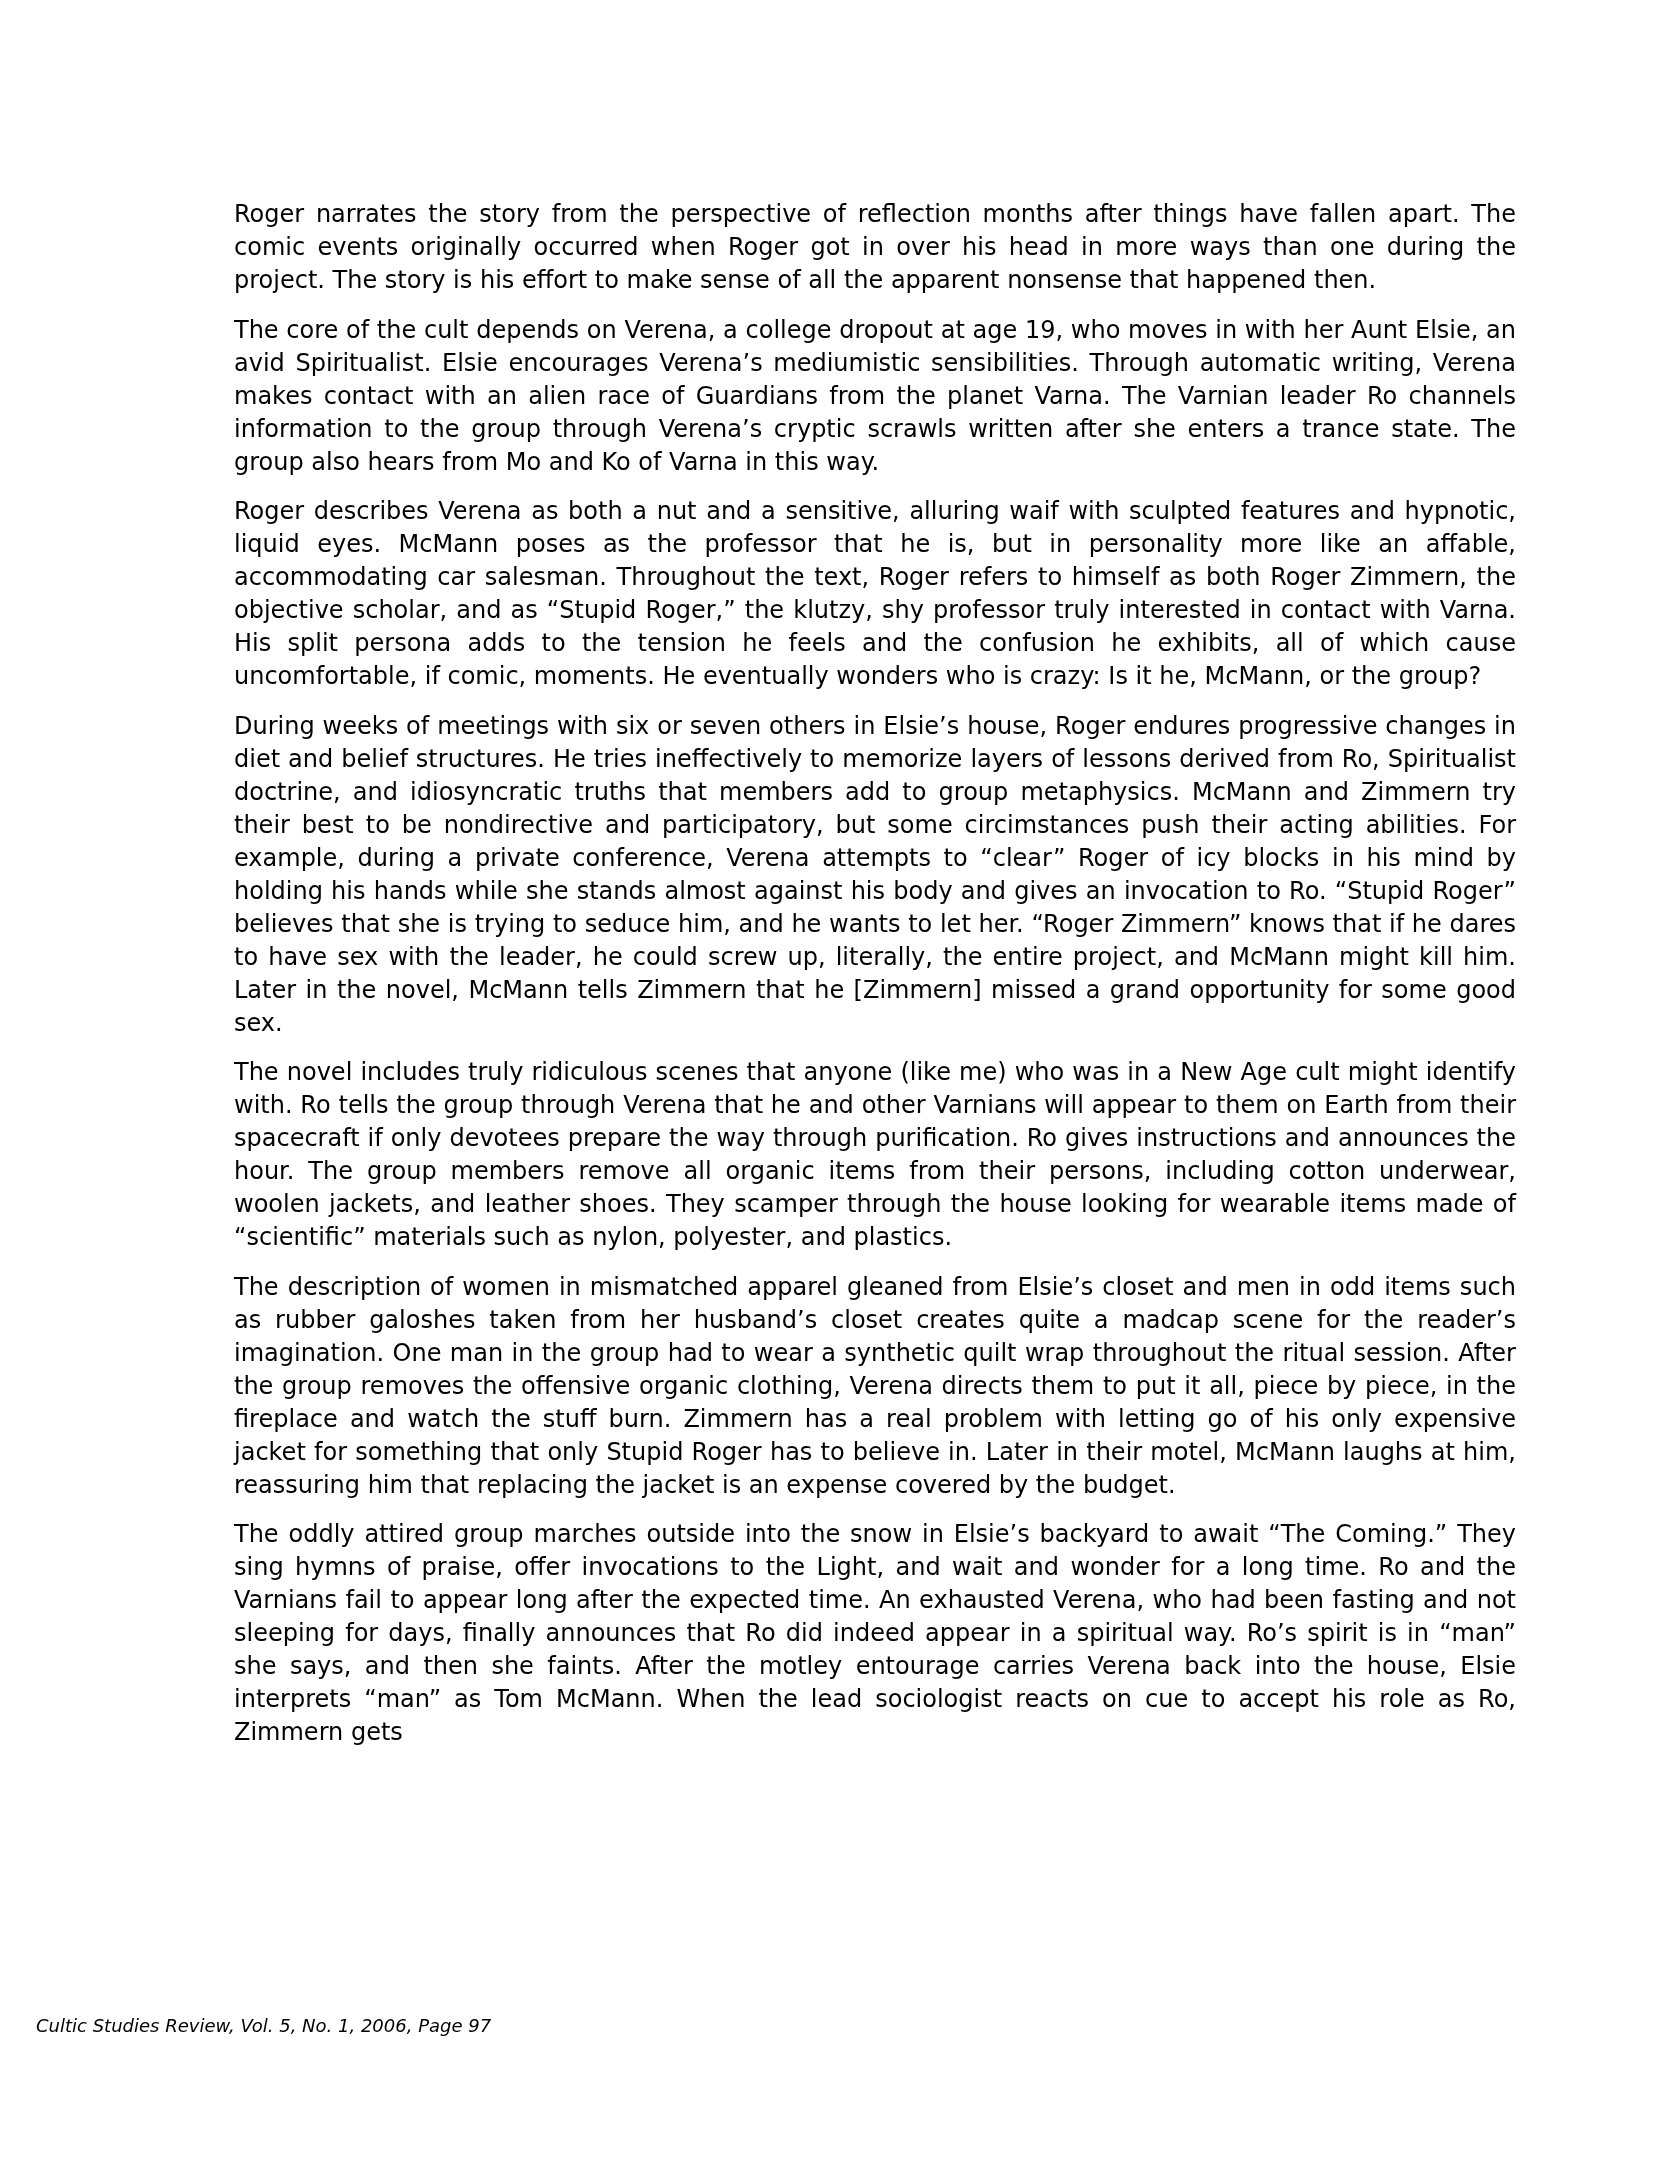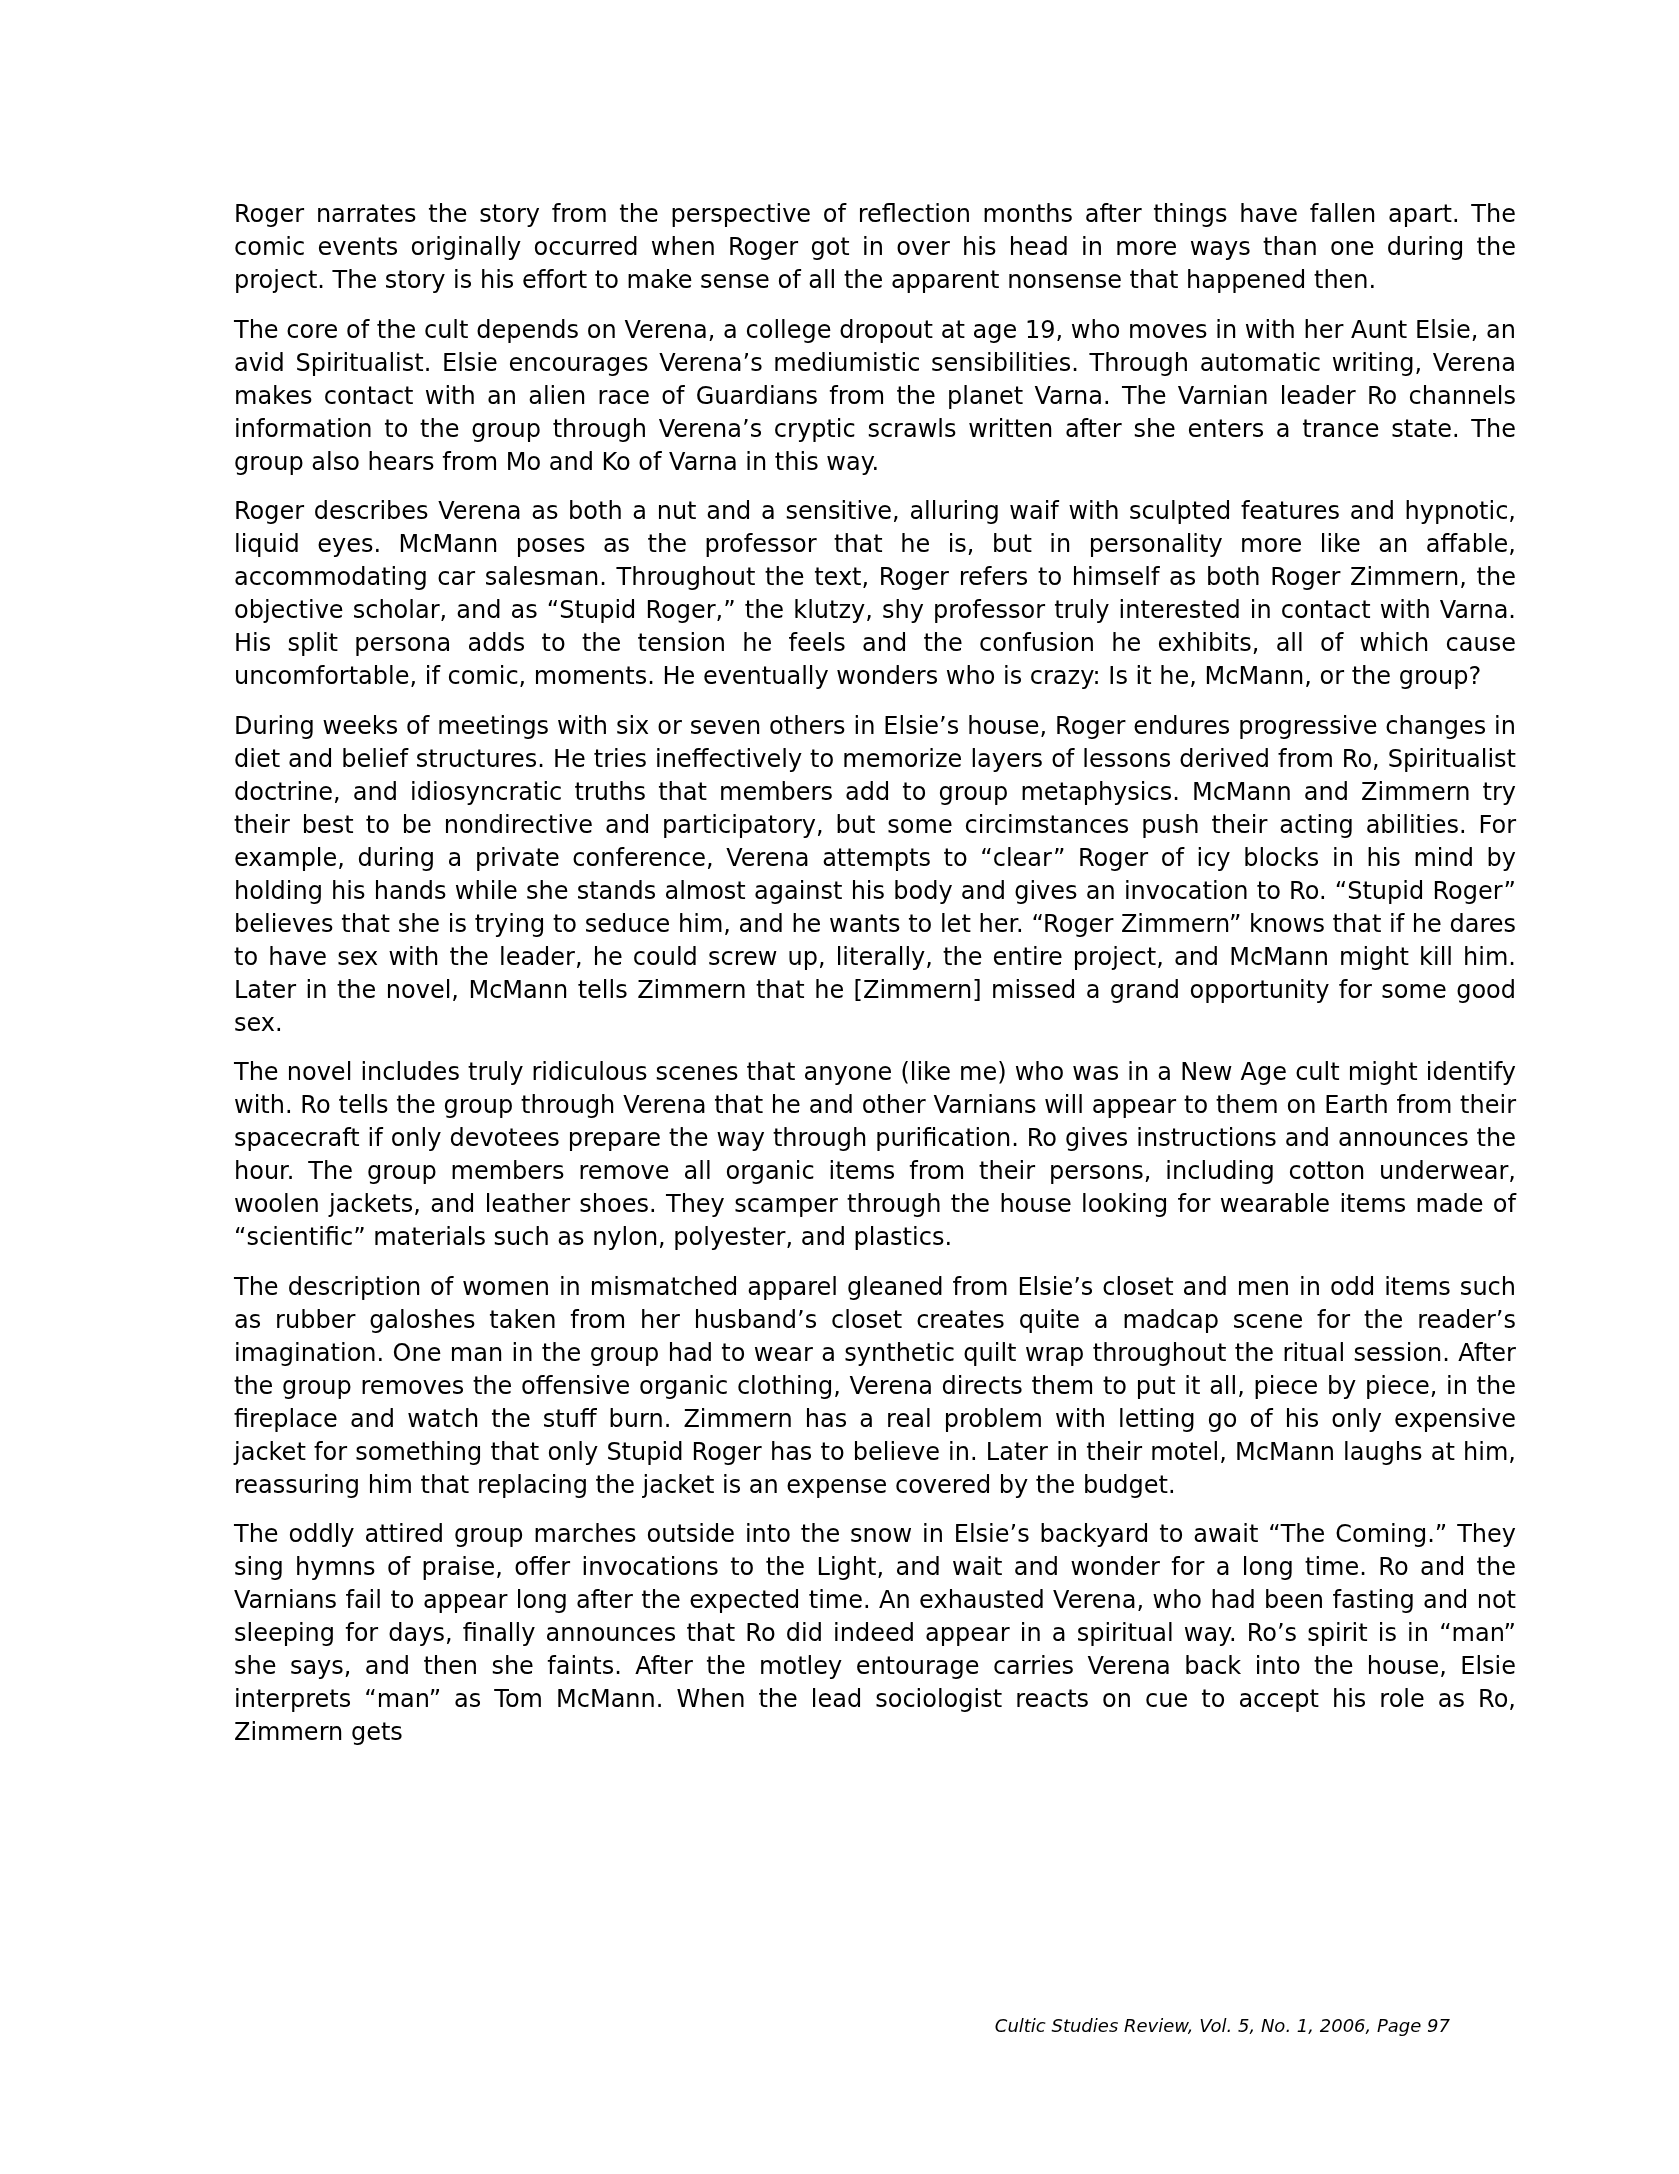--- a/index.html
+++ b/index.html
@@ -35,21 +35,21 @@
   }
   .body-text p {
     margin: 0 0 16.5px 0;
     padding: 0;
   }
   .footer {
     position: absolute;
     left: 0;
     top: 2013px;
     width: 1414px;
-    text-align: right;
+    text-align: left;
     font-family: "DejaVu Sans", sans-serif;
     font-style: italic;
     font-size: 18px;
     line-height: 26px;
     color: #000000;
   }
 </style>
 </head>
 <body>
 

